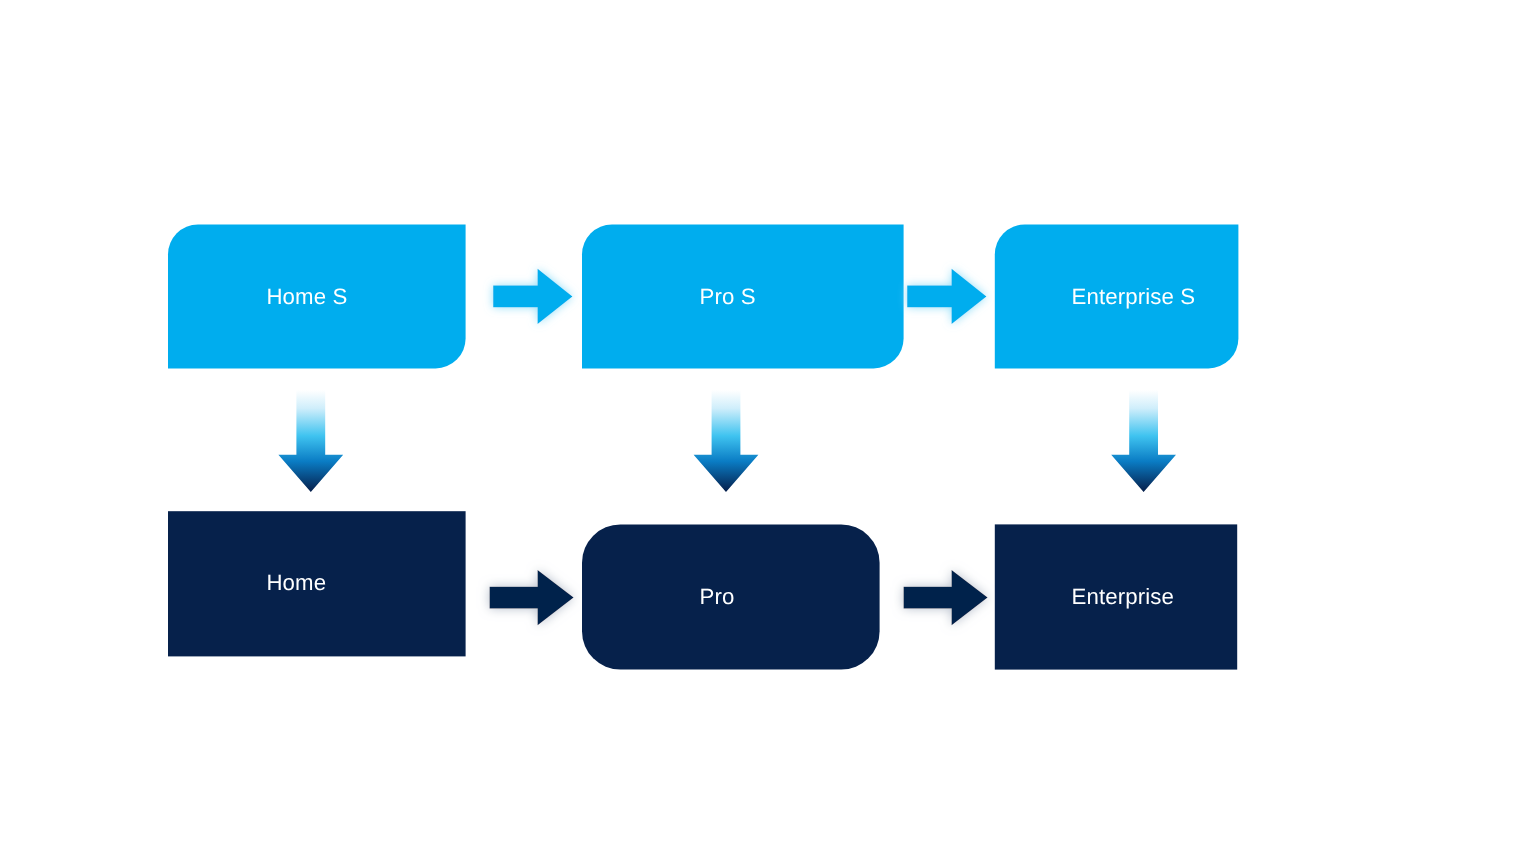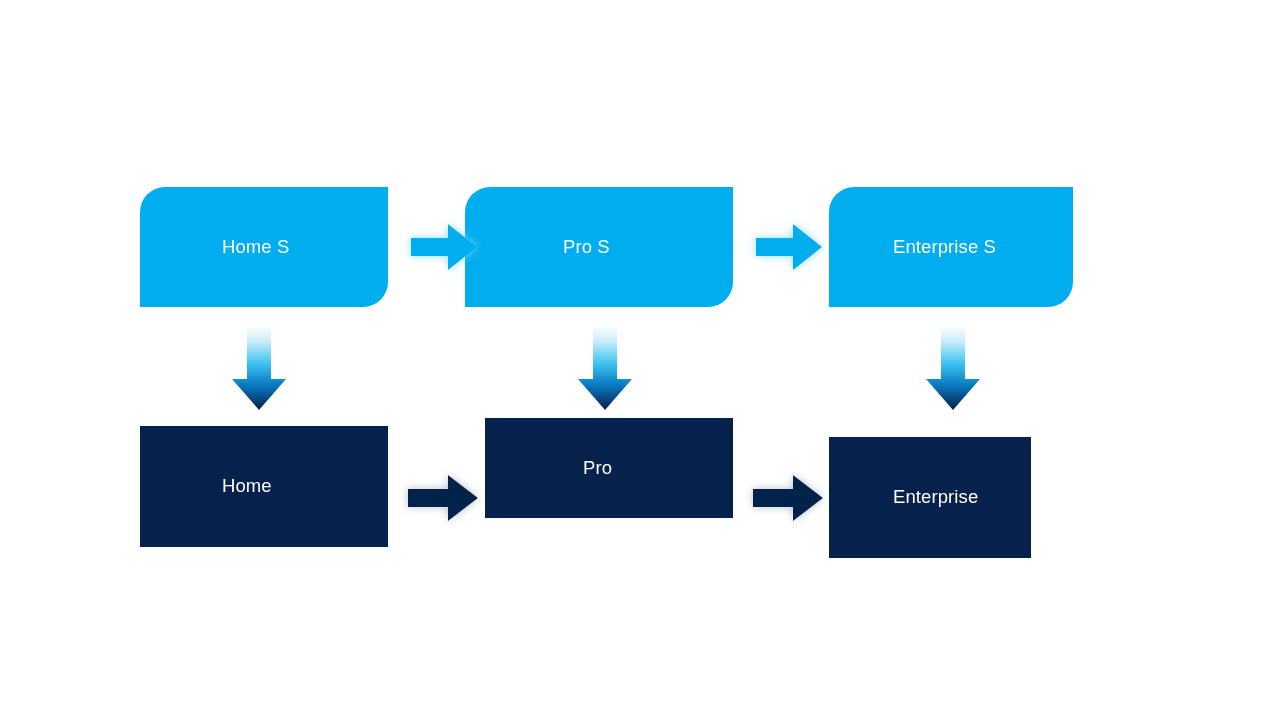--- a/index.html
+++ b/index.html
@@ -78,25 +78,25 @@
 </style>
 </head>
 <body>
 
 <div id="canvas">
 
   <div class="node service" style="left:140px; top:167px; width:248px; height:120px;">
     <span class="node-label" style="margin-left:82px;">Home S</span>
   </div>
 
-  <div class="node service" style="left:465px; top:167px; width:268px; height:120px;">
+  <div class="node service" style="left:485px; top:167px; width:268px; height:120px;">
     <span class="node-label" style="margin-left:98px;">Pro S</span>
   </div>
 
-  <div class="node service" style="left:829px; top:167px; width:244px; height:120px;text-align:right;">
+  <div class="node service" style="left:829px; top:167px; width:203px; height:120px;text-align:right;">
     <span class="node-label" style="margin-left:64px;">Enterprise S</span>
   </div>
 
   <div class="h-arrow" style="left:404px; top:196px; width:80px; height:62px;">
     <svg width="80" height="62" viewBox="0 0 80 62" xmlns="http://www.w3.org/2000/svg">
       <defs>
         <filter id="glowCyan1" x="-60%" y="-60%" width="220%" height="220%">
           <feGaussianBlur in="SourceAlpha" stdDeviation="4" result="b"></feGaussianBlur>
           <feFlood flood-color="#7FD9F7" flood-opacity="0.85" result="c"></feFlood>
           <feComposite in="c" in2="b" operator="in" result="g"></feComposite>
@@ -179,21 +179,21 @@
       <g>
         <path d="M19,2 L43,2 L43,56 L58,56 L31,87 L4,56 L19,56 Z" fill="url(#vgrad3)"></path>
       </g>
     </svg>
   </div>
 
   <div class="node product" style="left:140px; top:406px; width:248px; height:121px;">
     <span class="node-label" style="margin-left:82px;">Home</span>
   </div>
 
-  <div class="node product" style="left:485px; top:398px; width:248px; height:100px;">
+  <div class="node product" style="left:485px; top:417px; width:248px; height:121px;border-radius:32px;">
     <span class="node-label" style="margin-left:98px;">Pro</span>
   </div>
 
   <div class="node product" style="left:829px; top:417px; width:202px; height:121px;">
     <span class="node-label" style="margin-left:64px;">Enterprise</span>
   </div>
 
   <div class="h-arrow" style="left:400px; top:447px; width:84px; height:62px;">
     <svg width="84" height="62" viewBox="0 0 84 62" xmlns="http://www.w3.org/2000/svg">
       <defs>

